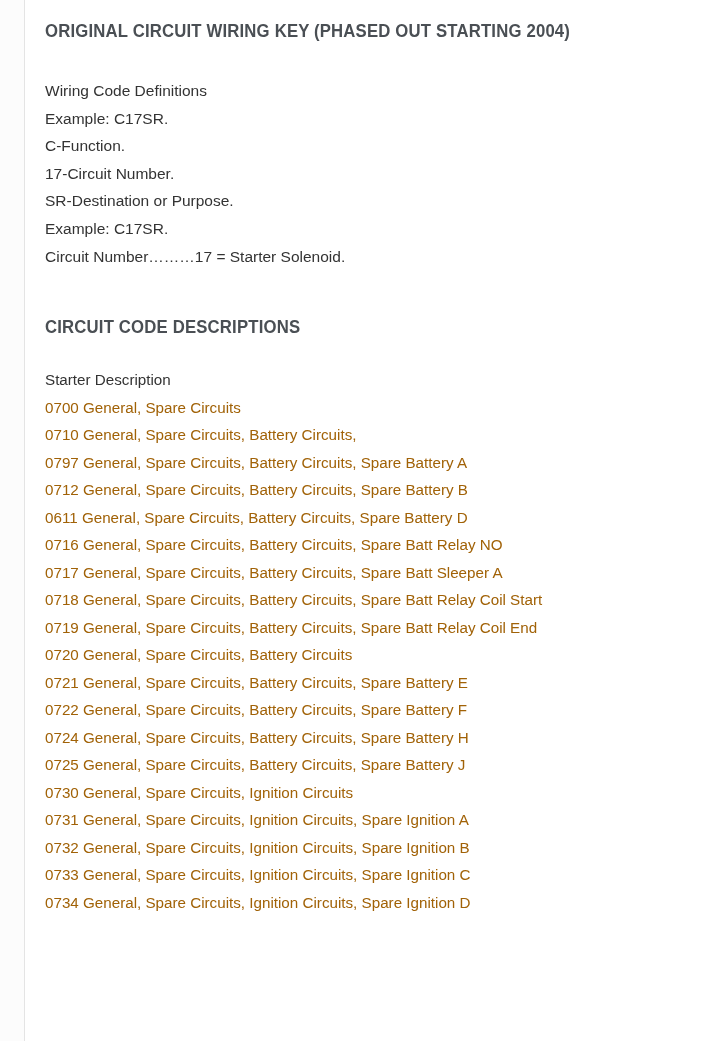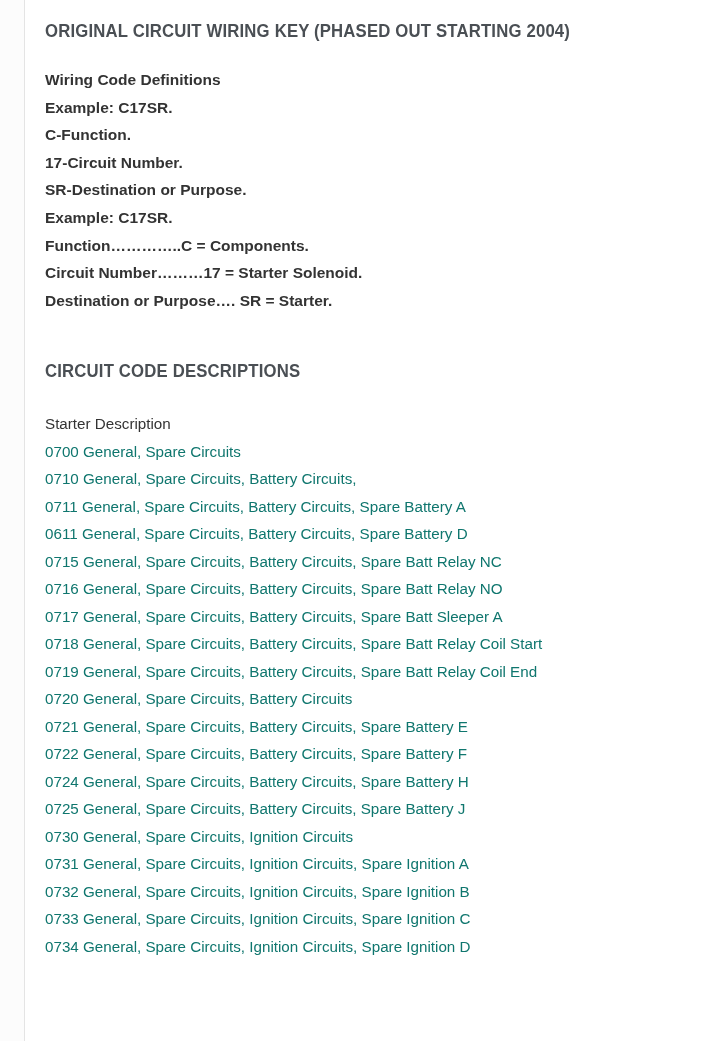--- a/index.html
+++ b/index.html
@@ -59,39 +59,38 @@
     line-height: 26px;
     transform: scaleX(0.88);
     transform-origin: left center;
     white-space: nowrap;
   }
   h2.heading-2 {
     margin-top: 44px;
   }
 
   .para-block {
-    margin-top: 22px;
-    font-weight: bold;
+    margin-top: 33px;
   }
   .para-block p {
     margin: 0;
     font-size: 15.5px;
     line-height: 27.6px;
     color: #333333;
     white-space: nowrap;
   }
 
   .list-block {
     margin-top: 26px;
   }
   .list-block .row {
     margin: 0;
     font-size: 15.2px;
     line-height: 27.5px;
-    color: #0f766e;
+    color: #a16207;
     white-space: nowrap;
   }
   .list-block .row.header-row {
     color: #333333;
   }
 </style>
 </head>
 <body>
 
 <div class="page">
@@ -103,34 +102,32 @@
 
     <h2 class="section-heading heading-1">ORIGINAL CIRCUIT WIRING KEY (PHASED OUT STARTING 2004)</h2>
 
     <div class="para-block">
       <p>Wiring Code Definitions</p>
       <p>Example: C17SR.</p>
       <p>C-Function.</p>
       <p>17-Circuit Number.</p>
       <p>SR-Destination or Purpose.</p>
       <p>Example: C17SR.</p>
-      <p>Function…………..C = Components.</p>
       <p>Circuit Number………17 = Starter Solenoid.</p>
-      <p>Destination or Purpose…. SR = Starter.</p>
     </div>
 
     <h2 class="section-heading heading-2">CIRCUIT CODE DESCRIPTIONS</h2>
 
     <div class="list-block">
       <div class="row header-row">Starter Description</div>
       <div class="row">0700 General, Spare Circuits</div>
       <div class="row">0710 General, Spare Circuits, Battery Circuits,</div>
-      <div class="row">0711 General, Spare Circuits, Battery Circuits, Spare Battery A</div>
+      <div class="row">0797 General, Spare Circuits, Battery Circuits, Spare Battery A</div>
+      <div class="row">0712 General, Spare Circuits, Battery Circuits, Spare Battery B</div>
       <div class="row">0611 General, Spare Circuits, Battery Circuits, Spare Battery D</div>
-      <div class="row">0715 General, Spare Circuits, Battery Circuits, Spare Batt Relay NC</div>
       <div class="row">0716 General, Spare Circuits, Battery Circuits, Spare Batt Relay NO</div>
       <div class="row">0717 General, Spare Circuits, Battery Circuits, Spare Batt Sleeper A</div>
       <div class="row">0718 General, Spare Circuits, Battery Circuits, Spare Batt Relay Coil Start</div>
       <div class="row">0719 General, Spare Circuits, Battery Circuits, Spare Batt Relay Coil End</div>
       <div class="row">0720 General, Spare Circuits, Battery Circuits</div>
       <div class="row">0721 General, Spare Circuits, Battery Circuits, Spare Battery E</div>
       <div class="row">0722 General, Spare Circuits, Battery Circuits, Spare Battery F</div>
       <div class="row">0724 General, Spare Circuits, Battery Circuits, Spare Battery H</div>
       <div class="row">0725 General, Spare Circuits, Battery Circuits, Spare Battery J</div>
       <div class="row">0730 General, Spare Circuits, Ignition Circuits</div>

